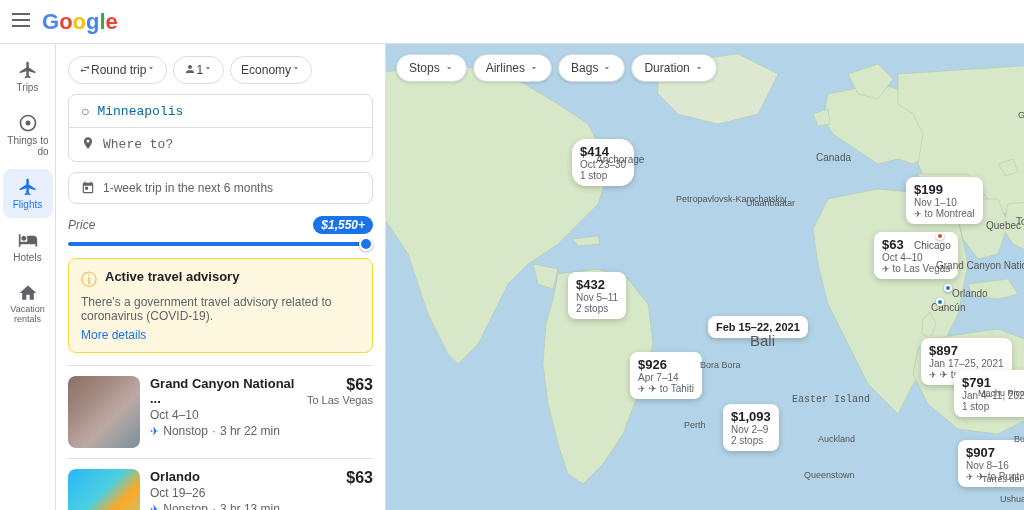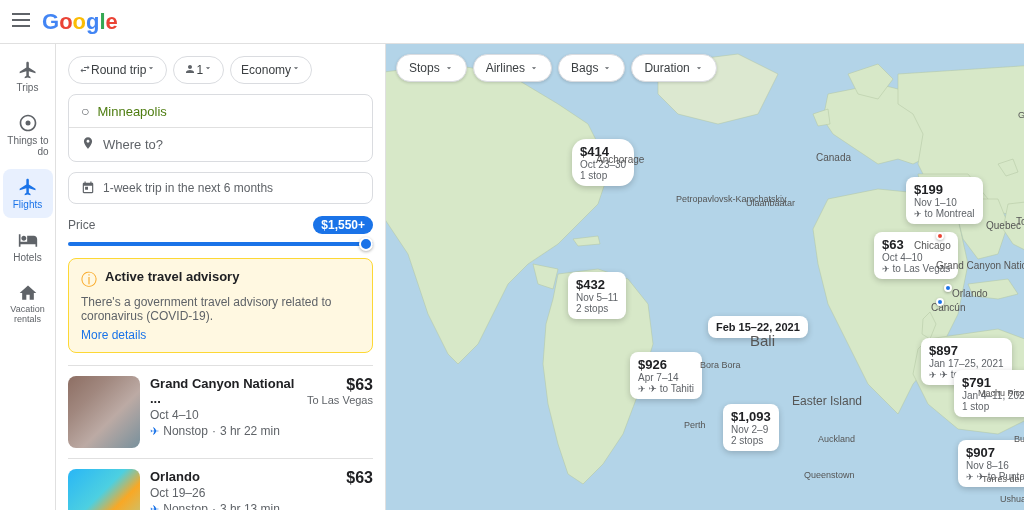--- a/index.html
+++ b/index.html
@@ -47,33 +47,33 @@
       background: #fff; color: #3c4043;
     }
 
     
     .location-inputs { background: #fff; border: 1px solid #dadce0; border-radius: 8px; margin-bottom: 10px; }
     .location-row {
       display: flex; align-items: center; padding: 8px 12px; gap: 8px;
     }
     .location-row:first-child { border-bottom: 1px solid #e0e0e0; }
     .location-icon { color: #5f6368; font-size: 14px; }
-    .location-input { border: none; outline: none; font-size: 13px; flex: 1; color: #4d7c0f; }
+    .location-input { border: none; outline: none; font-size: 13px; flex: 1; color: #0369a1; font-family: Liberation Mono, monospace; }
     .location-input::placeholder { color: #5f6368; }
 
     
     .date-row {
       display: flex; align-items: center; gap: 8px; padding: 8px 12px;
       border: 1px solid #dadce0; border-radius: 8px; margin-bottom: 12px; cursor: pointer;
     }
     .date-text { font-size: 12px; color: #5f6368; }
 
     
     .price-section { margin-bottom: 12px; }
-    .price-header { display: flex; justify-content: space-between; align-items: center; margin-bottom: 6px; }
+    .price-header { display: flex; justify-content: space-between; align-items: center; margin-bottom: 6px; font-style: italic; }
     .price-label { font-size: 12px; color: #5f6368; }
     .price-badge {
       background: #1a73e8; color: #fff; padding: 2px 8px; border-radius: 12px; font-size: 12px; font-weight: bold;
     }
     .slider-track { position: relative; height: 4px; background: #1a73e8; border-radius: 2px; margin: 8px 0; }
     .slider-thumb {
       position: absolute; right: 0; top: 50%; transform: translateY(-50%);
       width: 14px; height: 14px; background: #1a73e8; border-radius: 50%; border: 2px solid #fff;
       box-shadow: 0 1px 3px rgba(0,0,0,0.3);
     }
@@ -440,21 +440,21 @@
         <span style="position: absolute; left: 566px; top: 244px; font-size: 10px; color: rgb(85, 85, 85); white-space: nowrap; pointer-events: none;">Orlando</span>
         <span style="position: absolute; left: 545px; top: 258px; font-size: 10px; color: rgb(85, 85, 85); white-space: nowrap; pointer-events: none;">Cancún</span>
         <span style="position: absolute; left: 630px; top: 172px; font-size: 10px; color: rgb(85, 85, 85); white-space: nowrap; pointer-events: none;">Tokyo</span>
         <span style="position: absolute; left: 290px; top: 150px; font-size: 9px; color: rgb(85, 85, 85); white-space: nowrap; pointer-events: none;">Petropavlovsk-Kamchatskiy</span>
         <span style="position: absolute; left: 360px; top: 154px; font-size: 9px; color: rgb(85, 85, 85); white-space: nowrap; pointer-events: none;">Ulaanbaatar</span>
         <span style="position: absolute; left: 364px; top: 288px; font-size: 15px; color: rgb(85, 85, 85); white-space: nowrap; pointer-events: none;">Bali</span>
         <span style="position: absolute; left: 298px; top: 376px; font-size: 9px; color: rgb(85, 85, 85); white-space: nowrap; pointer-events: none;">Perth</span>
         <span style="position: absolute; left: 432px; top: 390px; font-size: 9px; color: rgb(85, 85, 85); white-space: nowrap; pointer-events: none;">Auckland</span>
         <span style="position: absolute; left: 418px; top: 414px; font-size: 9px; color: rgb(85, 85, 85); white-space: nowrap; pointer-events: none; margin-top: 12px;">Queenstown</span>
         <span style="position: absolute; left: 314px; top: 316px; font-size: 9px; color: rgb(85, 85, 85); white-space: nowrap; pointer-events: none;">Bora Bora</span>
-        <span style="position: absolute; left: 406px; top: 350px; font-size: 12px; color: rgb(85, 85, 85); white-space: nowrap; pointer-events: none;">Easter Island</span>
+        <span style="position: absolute; left: 406px; top: 350px; font-size: 10px; color: rgb(85, 85, 85); white-space: nowrap; pointer-events: none; font-family: Liberation Mono, monospace;">Easter Island</span>
         <span style="position: absolute; left: 628px; top: 390px; font-size: 9px; color: rgb(85, 85, 85); white-space: nowrap; pointer-events: none;">Buenos Aires</span>
         <span style="position: absolute; left: 596px; top: 430px; font-size: 9px; color: rgb(85, 85, 85); white-space: nowrap; pointer-events: none;">Torres del Paine National Park</span>
         <span style="position: absolute; left: 614px; top: 450px; font-size: 9px; color: rgb(85, 85, 85); white-space: nowrap; pointer-events: none;">Ushuaia</span>
         <span style="position: absolute; left: 632px; top: 66px; font-size: 9px; color: rgb(85, 85, 85); white-space: nowrap; pointer-events: none;">Greenland</span>
         <span style="position: absolute; left: 430px; top: 108px; font-size: 10px; color: rgb(85, 85, 85); white-space: nowrap; pointer-events: none;">Canada</span>
         <span style="position: absolute; left: 567px; top: 344px; font-size: 9px; color: rgb(85, 85, 85); white-space: nowrap; pointer-events: none; padding-left: 25px;">Machu Picchu</span>
       </div>
 
   <div class="map-dot red" style="position: absolute; left: 554px; top: 192px;"></div>
       <div class="map-dot" style="position: absolute; left: 562px; top: 244px;"></div>

